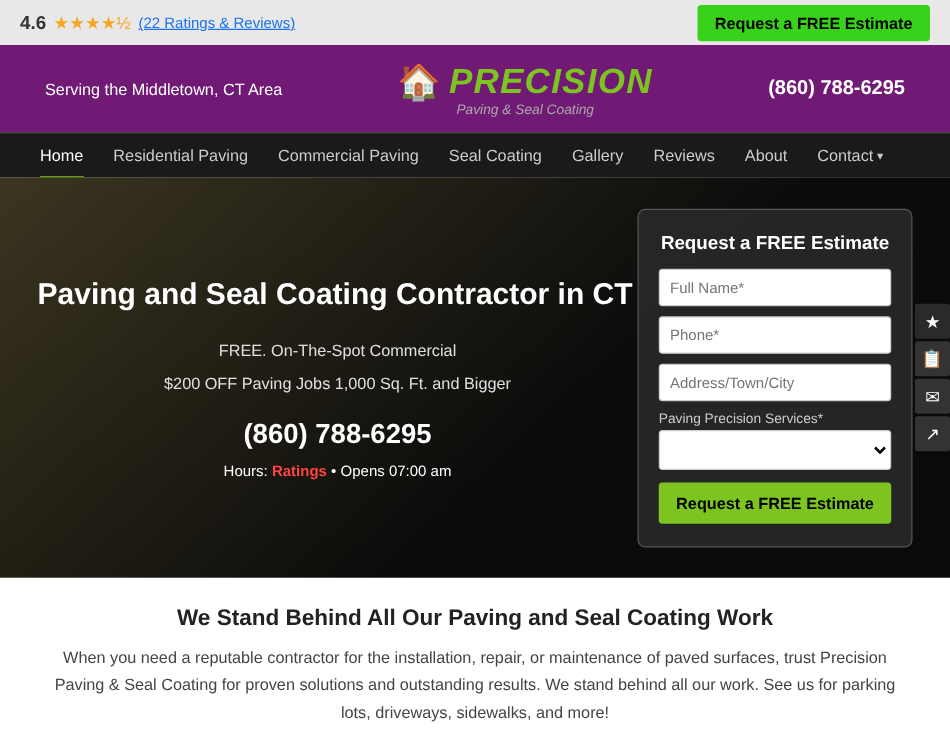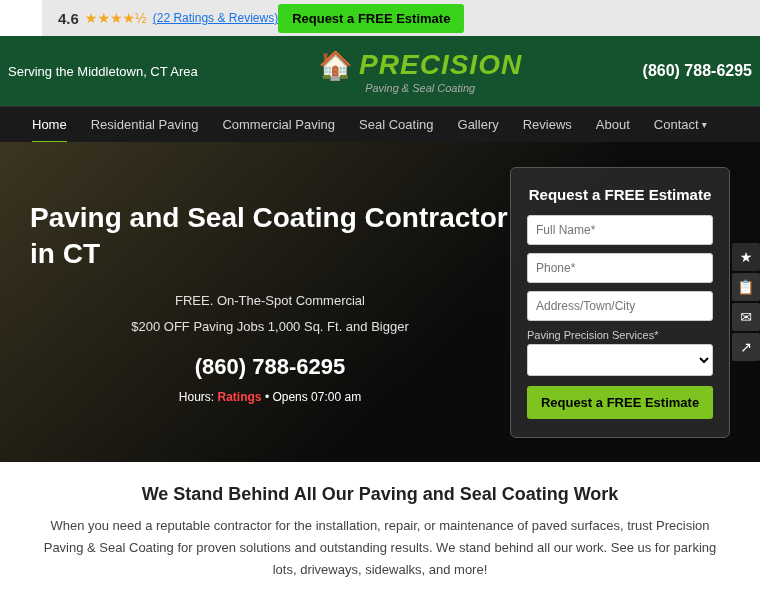--- a/index.html
+++ b/index.html
@@ -3,46 +3,46 @@
   <meta charset="utf-8">
   <style>
     * { margin: 0; padding: 0; box-sizing: border-box; }
     body { font-family: Arial, sans-serif; width: 760px; height: 600px; overflow: hidden; background: #fff; }
 
     
     .top-bar {
       background: #e8e8e8;
       display: flex;
       align-items: center;
+      justify-content: space-between;
       padding: 1px 16px;
       height: 36px;
-      margin-left: 42px;
     }
     .rating-section { display: flex; align-items: center; gap: 6px; }
     .rating-number { font-size: 15px; font-weight: bold; color: #333; }
     .stars { color: #f5a623; font-size: 14px; }
     .reviews-link { font-size: 12px; color: #1a73e8; text-decoration: underline; cursor: pointer; }
     .free-estimate-btn-top {
       background: #39d21a;
       color: #000;
       border: none;
       padding: 7px 14px;
       font-size: 13px;
       font-weight: bold;
       cursor: pointer;
       border-radius: 3px;
     }
 
     
     .header {
-      background: #14532d;
+      background: #701a75;
       display: flex;
       align-items: center;
       justify-content: space-between;
-      padding: 10px 8px;
+      padding: 10px 36px;
       height: 70px;
     }
     .header-left { color: #fff; font-size: 13px; }
     .logo-area { display: flex; flex-direction: column; align-items: center; }
     .logo-icon { font-size: 28px; color: #aaa; }
     .logo-precision { font-size: 28px; font-weight: 900; color: #7dc420; letter-spacing: 1px; font-style: italic; }
     .logo-subtitle { font-size: 11px; color: #aaa; font-style: italic; }
     .header-phone { color: #fff; font-size: 16px; font-weight: bold; }
 
     
@@ -94,21 +94,21 @@
       background: linear-gradient(135deg, rgba(180,140,0,0.15) 0%, rgba(0,0,0,0.7) 60%);
       pointer-events: none;
     }
 
     .hero-left {
       flex: 1;
       color: #fff;
       z-index: 1;
     }
     .hero-title {
-      font-size: 28px;
+      font-size: 24px;
       font-weight: bold;
       margin-bottom: 16px;
       line-height: 1.3;
     }
     .hero-bullets {
       list-style: none;
       font-size: 13px;
       color: #e0e0e0;
       line-height: 2;
       margin-bottom: 14px;

